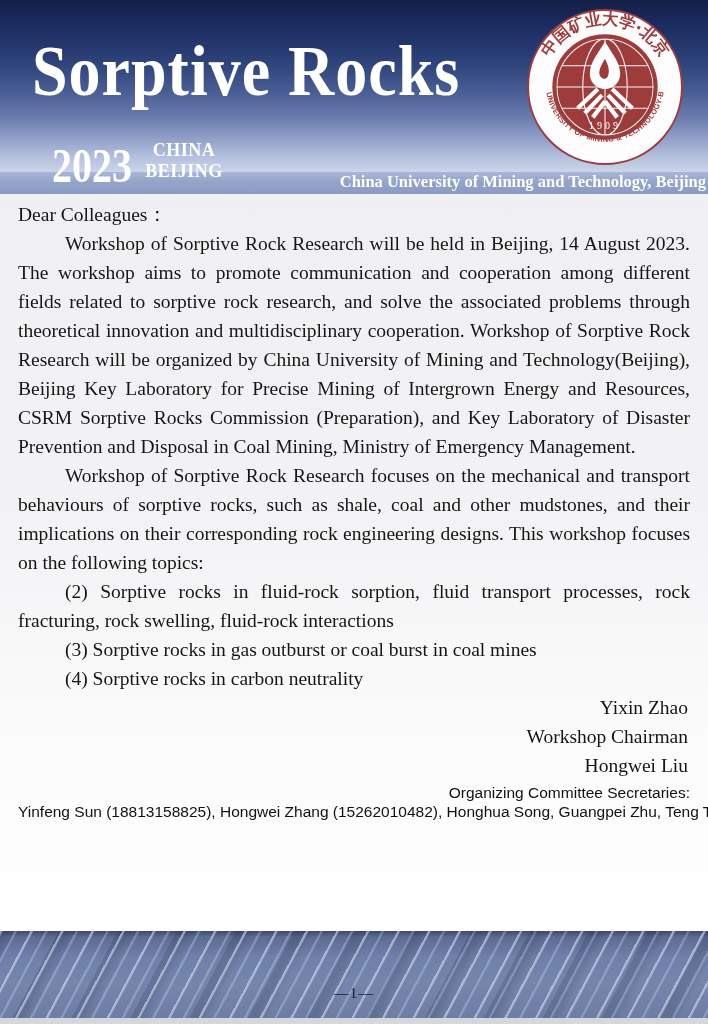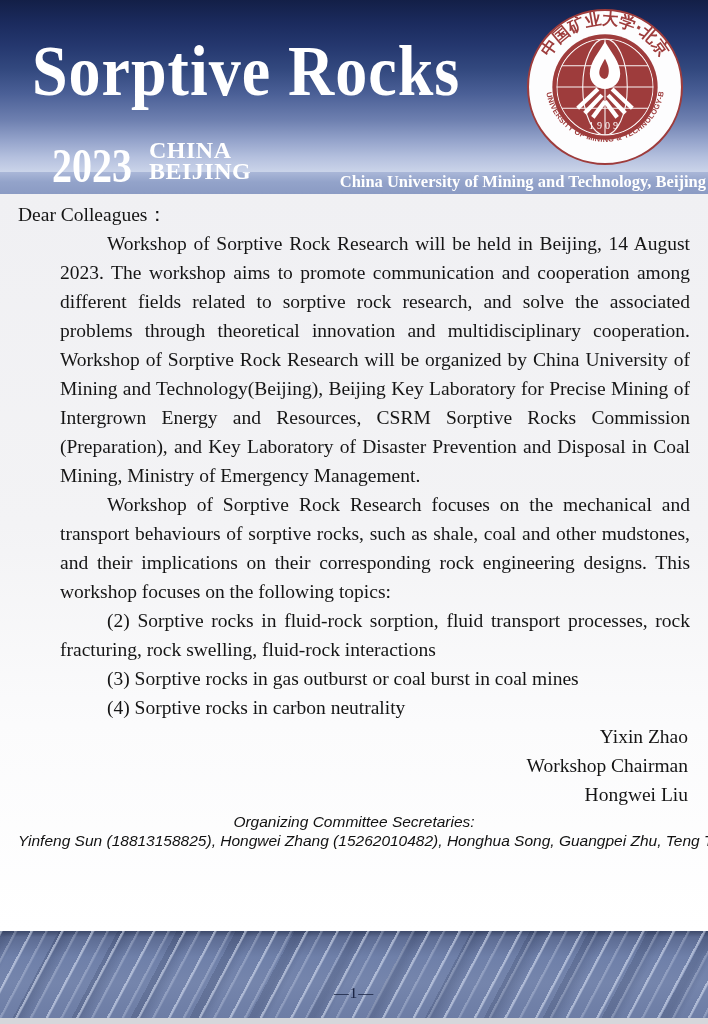--- a/index.html
+++ b/index.html
@@ -27,45 +27,45 @@
     font-size:64px; font-weight:bold; color:#ffffff; line-height:1;
     letter-spacing:1px; transform:scaleY(1.12); transform-origin:left top;
     white-space:nowrap;
   }
   .year {
     position:absolute; left:52px; top:142px;
     font-size:40px; font-weight:bold; color:#ffffff; line-height:1;
     transform:scaleY(1.22); transform-origin:left top;
   }
   .loc {
-    position:absolute; left:149px; top:140px; width:94px;
-    text-align:left; font-size:24px; font-weight:bold; color:#ffffff;
+    position:absolute; left:137px; top:140px; width:94px;
+    text-align:center; font-size:18px; font-weight:bold; color:#ffffff;
     line-height:21px; letter-spacing:0.5px;
   }
   .univ {
     position:absolute; right:2px; top:172px;
     font-size:16.5px; font-weight:bold; color:#ffffff; white-space:nowrap;
   }
   .logo { position:absolute; left:526px; top:8px; }
 
   
   .letter {
     position:absolute; left:0; top:194px; width:708px; height:737px;
     padding:6px 18px 0 18px; color:#151515;
     font-size:19.5px; line-height:29px;
     background:linear-gradient(180deg,#f0f0f3 0%, #f3f3f5 45%, #fbfbfc 72%, #ffffff 100%);
   }
   .letter p { margin:0; text-align:justify; }
-  .letter p.indent { text-indent:47px;margin-left:42px; }
+  .letter p.indent { text-indent:47px; }
   .signature p { text-align:right; padding-right:2px; }
   .secretaries {
     margin-top:4px; font-family:"Liberation Sans", sans-serif;
     font-size:15.5px; line-height:18.5px; color:#111111;
   }
-  .secretaries p { text-align:center; white-space:nowrap;font-style:italic; }
+  .secretaries p { text-align:right; white-space:nowrap; }
 
   
   .footer {
     position:absolute; left:0; top:931px; width:708px; height:87px;
     background:
       repeating-linear-gradient(118deg,
         rgba(223,231,248,0.55) 0px, rgba(223,231,248,0.55) 1.6px,
         rgba(223,231,248,0)   3px,  rgba(223,231,248,0)   13px,
         rgba(223,231,248,0.28) 13px, rgba(223,231,248,0.28) 14.5px,
         rgba(223,231,248,0)   16px, rgba(223,231,248,0)    27px),

